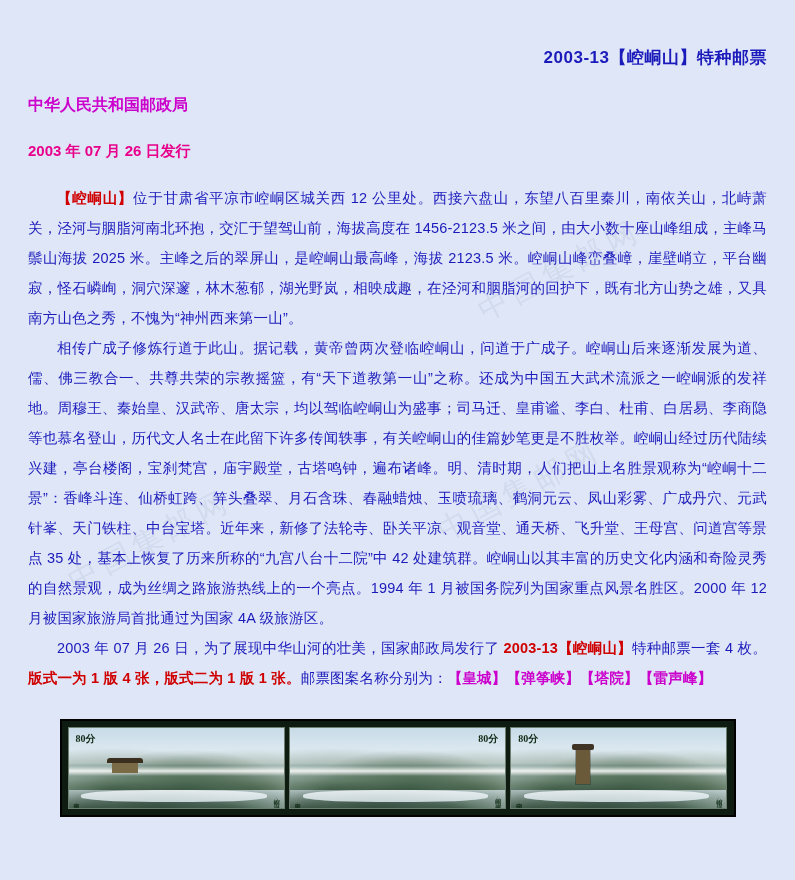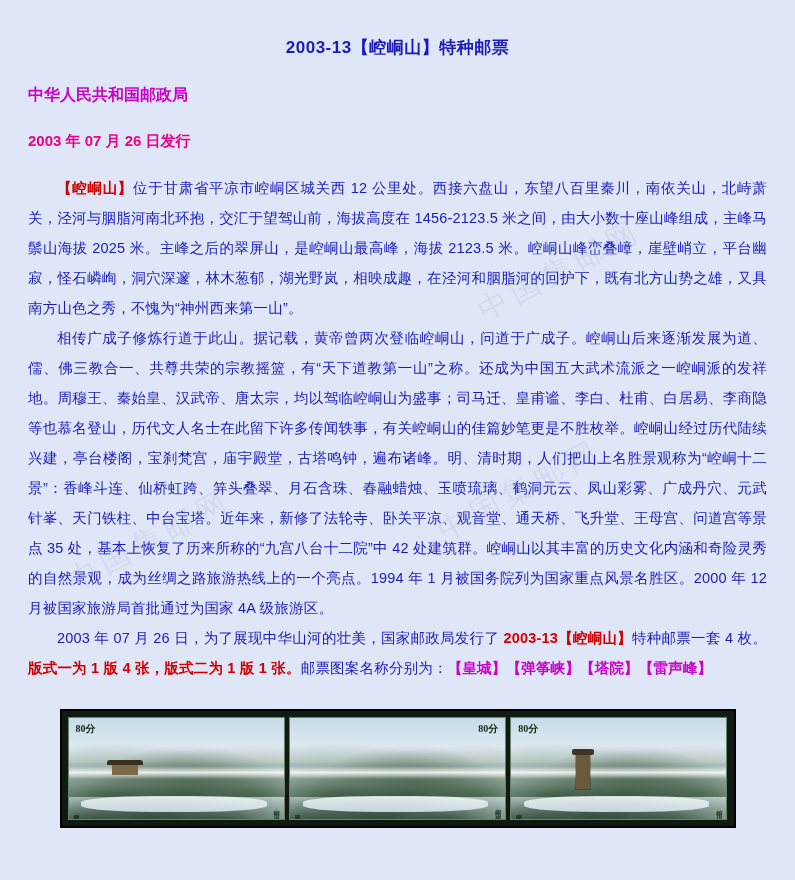--- a/index.html
+++ b/index.html
@@ -38,25 +38,25 @@
     transform: rotate(-28deg);
     white-space: nowrap;
     font-family: "DejaVu Sans", sans-serif;
   }
   .wm1 { left: 470px; top: 250px; }
   .wm2 { left: 60px;  top: 520px; }
   .wm3 { left: 430px; top: 470px; }
   .content { position: relative; z-index: 1; }
 
   h1.title {
-    text-align: center;
+    text-align: right;
     color: #1b1bbb;
     font-size: 17px;
     font-weight: bold;
-    margin: 18px 0 0 0;
+    margin: 28px 0 0 0;
     letter-spacing: 0.5px;
   }
   h2.subtitle {
     text-align: left;
     color: #cc00cc;
     font-size: 16px;
     font-weight: bold;
     margin: 26px 0 0 0;
   }
   h3.date {
@@ -78,21 +78,21 @@
   }
   p.first { margin-top: 22px; }
   p.body + p.body { margin-top: 0; }
 
   .hl-red { color: #d00000; font-weight: bold; }
   .hl-magenta { color: #cc00cc; font-weight: bold; }
 
   .stamp-frame {
     margin: 26px auto 0 auto;
     width: 676px;
-    height: 119px;
+    height: 98px;
     border: 2px solid #000;
     background: #0d1b10;
     box-sizing: border-box;
     padding: 6px;
     display: flex;
     gap: 4px;
   }
   .stamp {
     position: relative;
     flex: 1;

